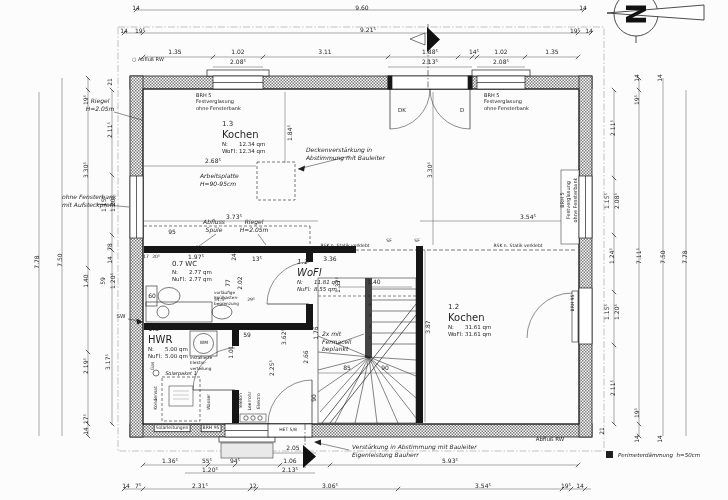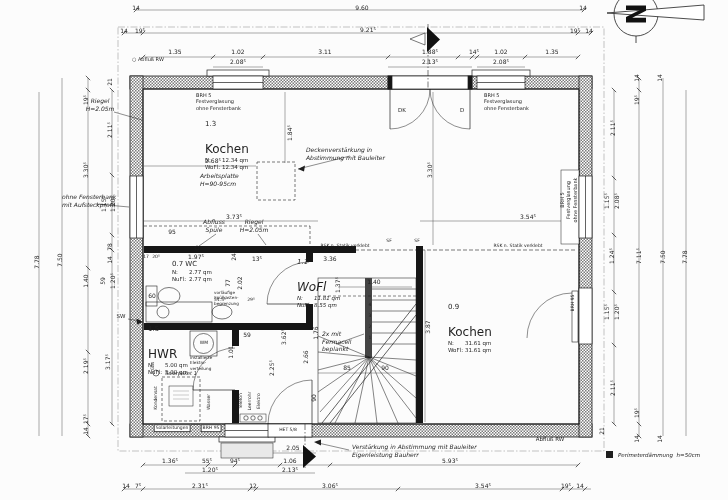--- a/index.html
+++ b/index.html
@@ -16,21 +16,21 @@
   .pl {font-size:5px;text-align:left;}
   .pr {font-size:5px;transform:translate(-50%,-50%) rotate(-90deg);text-align:center;}
   .t  {font-size:4.5px;transform:translate(-50%,-50%);}
   .tr {font-size:4.5px;transform:translate(-50%,-50%) rotate(-90deg);}
   .ti {font-size:5px;font-style:italic;transform:translate(-50%,-50%);}
   .tl {font-size:4.2px;text-align:left;}
   .b  {font-size:4.5px;border:0.5px solid #333;background:#fff;padding:0 1px;transform:translate(-50%,-50%);}
   
   .room{position:absolute;color:#1f1f1f;}
   .rnum{font-size:7px;}
-  .rname{font-size:12px;margin-top:14px;}
+  .rname{font-size:10px;margin-top:1px;}
   .rrow{font-size:5.5px;margin-top:1px;display:flex;}
   .rk{width:17px;}
   
   #legend{position:absolute;left:606px;top:451px;display:flex;align-items:center;}
   #legend .sq{width:7px;height:7px;background:#1f1f1f;margin-right:5px;}
   #legend .tx{font-size:5.5px;font-style:italic;white-space:pre;}
 </style>
 </head>
 <body>
 
@@ -340,34 +340,34 @@
       <div class="ov tr" style="left: 259px; top: 401px;">Elektro</div>
       <div class="ov tl" style="left: 214px; top: 290px;">vorläufige
 Spülkasten-
 begrenzung</div>
       <div class="ov tl" style="left: 190px; top: 355px;">installierte
 Elektro-
 verteilung</div>
     </div>
 
   <div id="room-layer">
-      <div class="room" style="left: 205px; top: 120px;">
+      <div class="room" style="left: 222px; top: 120px;">
         <div class="rnum">1.3</div>
         <div class="rname">Kochen</div>
         <div class="rrow">
           <span class="rk">N:</span>
           <span>12.34  qm</span>
         </div>
         <div class="rrow">
           <span class="rk">WoFl:</span>
           <span>12.34  qm</span>
         </div>
       </div>
       <div class="room" style="left: 448px; top: 303px;">
-        <div class="rnum">0.9</div>
+        <div class="rnum">1.2</div>
         <div class="rname">Kochen</div>
         <div class="rrow">
           <span class="rk">N:</span>
           <span>31.61  qm</span>
         </div>
         <div class="rrow">
           <span class="rk">WoFl:</span>
           <span>31.61  qm</span>
         </div>
       </div>

